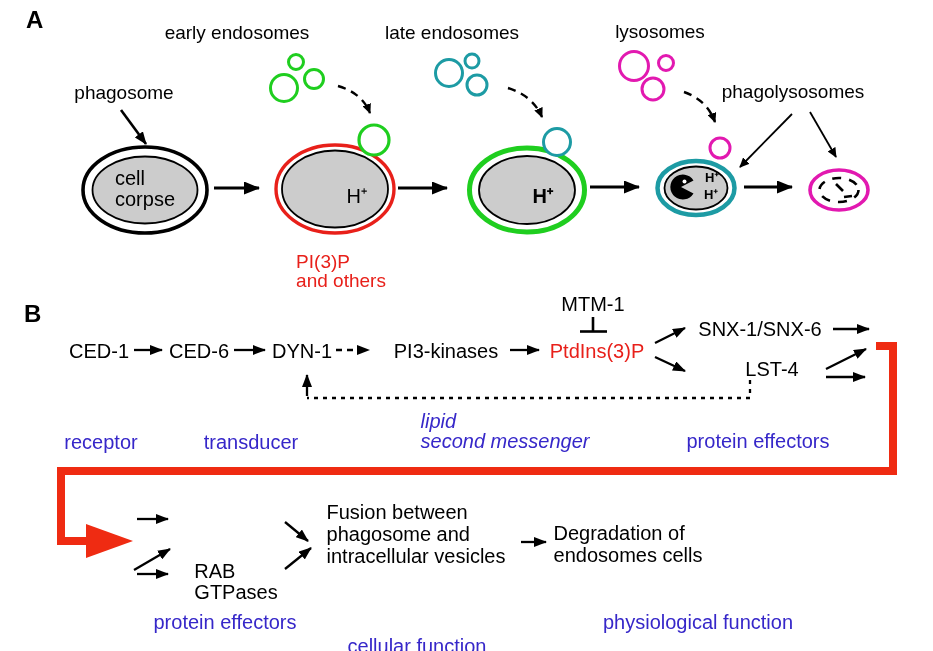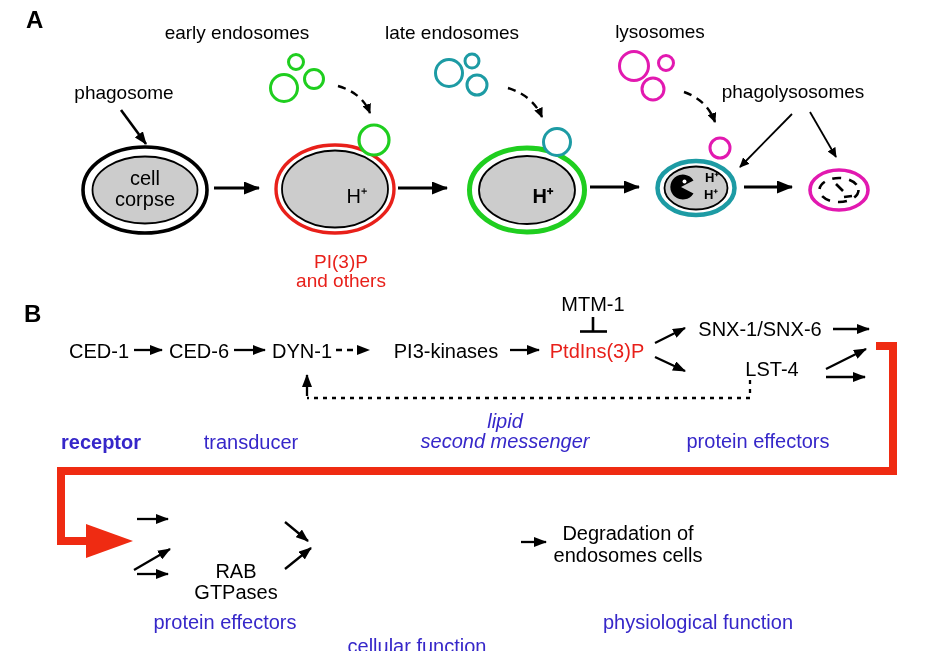--- a/index.html
+++ b/index.html
@@ -1,21 +1,21 @@
 <!DOCTYPE html>
 <html style="--green: #1fce1f; --teal: #1d9ba4; --magenta: #e219b0; --red: #e8201a; --red_arrow: #ef2b12; --blue: #3627c9; --gray_fill: #cccccc;"><head>
 <meta charset="utf-8">
 <style>
   * { margin:0; padding:0; box-sizing:border-box; }
   html,body { background:#fff; }
   body { width:933px; height:651px; font-family:"Liberation Sans", sans-serif; color:#000; }
   .stage { position:relative; width:933px; height:651px; overflow:hidden; background:#fff; }
   svg.layer { position:absolute; left:0; top:0; }
   .t { position:absolute; transform:translate(-50%,-50%); white-space:nowrap;
-       font-size:20px; line-height:21px; text-align:center; }
+       font-size:20px; line-height:21px; text-align:left; }
   .t.small { font-size:19px; }
   .panel-letter { position:absolute; transform:none; font-size:24px; font-weight:bold; }
   .blue { color:var(--blue); }
   .redtext { color:var(--red); }
   .bold { font-weight:bold; }
   .h4 { font-size:13px; font-weight:bold; }
   .lh19 { line-height:19px; }
   .lh20 { line-height:20px; }
   .lh22 { line-height:22px; }
   
@@ -171,32 +171,37 @@
 
   <div class="t" style="left:99px;  top:351px;">CED-1</div>
   <div class="t" style="left:199px; top:351px;">CED-6</div>
   <div class="t" style="left:302px; top:351px;">DYN-1</div>
   <div class="t" style="left:446px; top:351px;">PI3-kinases</div>
   <div class="t" style="left:593px; top:304px;">MTM-1</div>
   <div class="t redtext" style="left:597px; top:351px;">PtdIns(3)P</div>
   <div class="t" style="left:760px; top:329px;">SNX-1/SNX-6</div>
   <div class="t" style="left:772px; top:369px;">LST-4</div>
 
-  <div class="t blue" style="left:101px; top:442px;font-weight:bold;">receptor</div>
+  <div class="t blue" style="left:101px; top:442px;">receptor</div>
   <div class="t blue" style="left:251px; top:442px;">transducer</div>
   <div class="t blue lh20" style="left:505px; top:431px;font-style:italic;">
     <div>lipid</div>
     <div>second messenger</div>
   </div>
   <div class="t blue" style="left:758px; top:441px;">protein effectors</div>
 
   <div class="t" style="left:236px; top:582px;">
     <div>RAB</div>
     <div>GTPases</div>
   </div>
+  <div class="t lh22" style="left:416px; top:534px;">
+    <div>Fusion between</div>
+    <div>phagosome and</div>
+    <div>intracellular vesicles</div>
+  </div>
   <div class="t lh22" style="left:628px; top:544px;">
     <div>Degradation of</div>
     <div>endosomes cells</div>
   </div>
 
   <div class="t blue" style="left:225px; top:622px;">protein effectors</div>
   <div class="t blue" style="left:417px; top:622px;margin-top:24px;">cellular function</div>
   <div class="t blue" style="left:666px; top:622px;margin-left:32px;">physiological function</div>
 
 </div>

